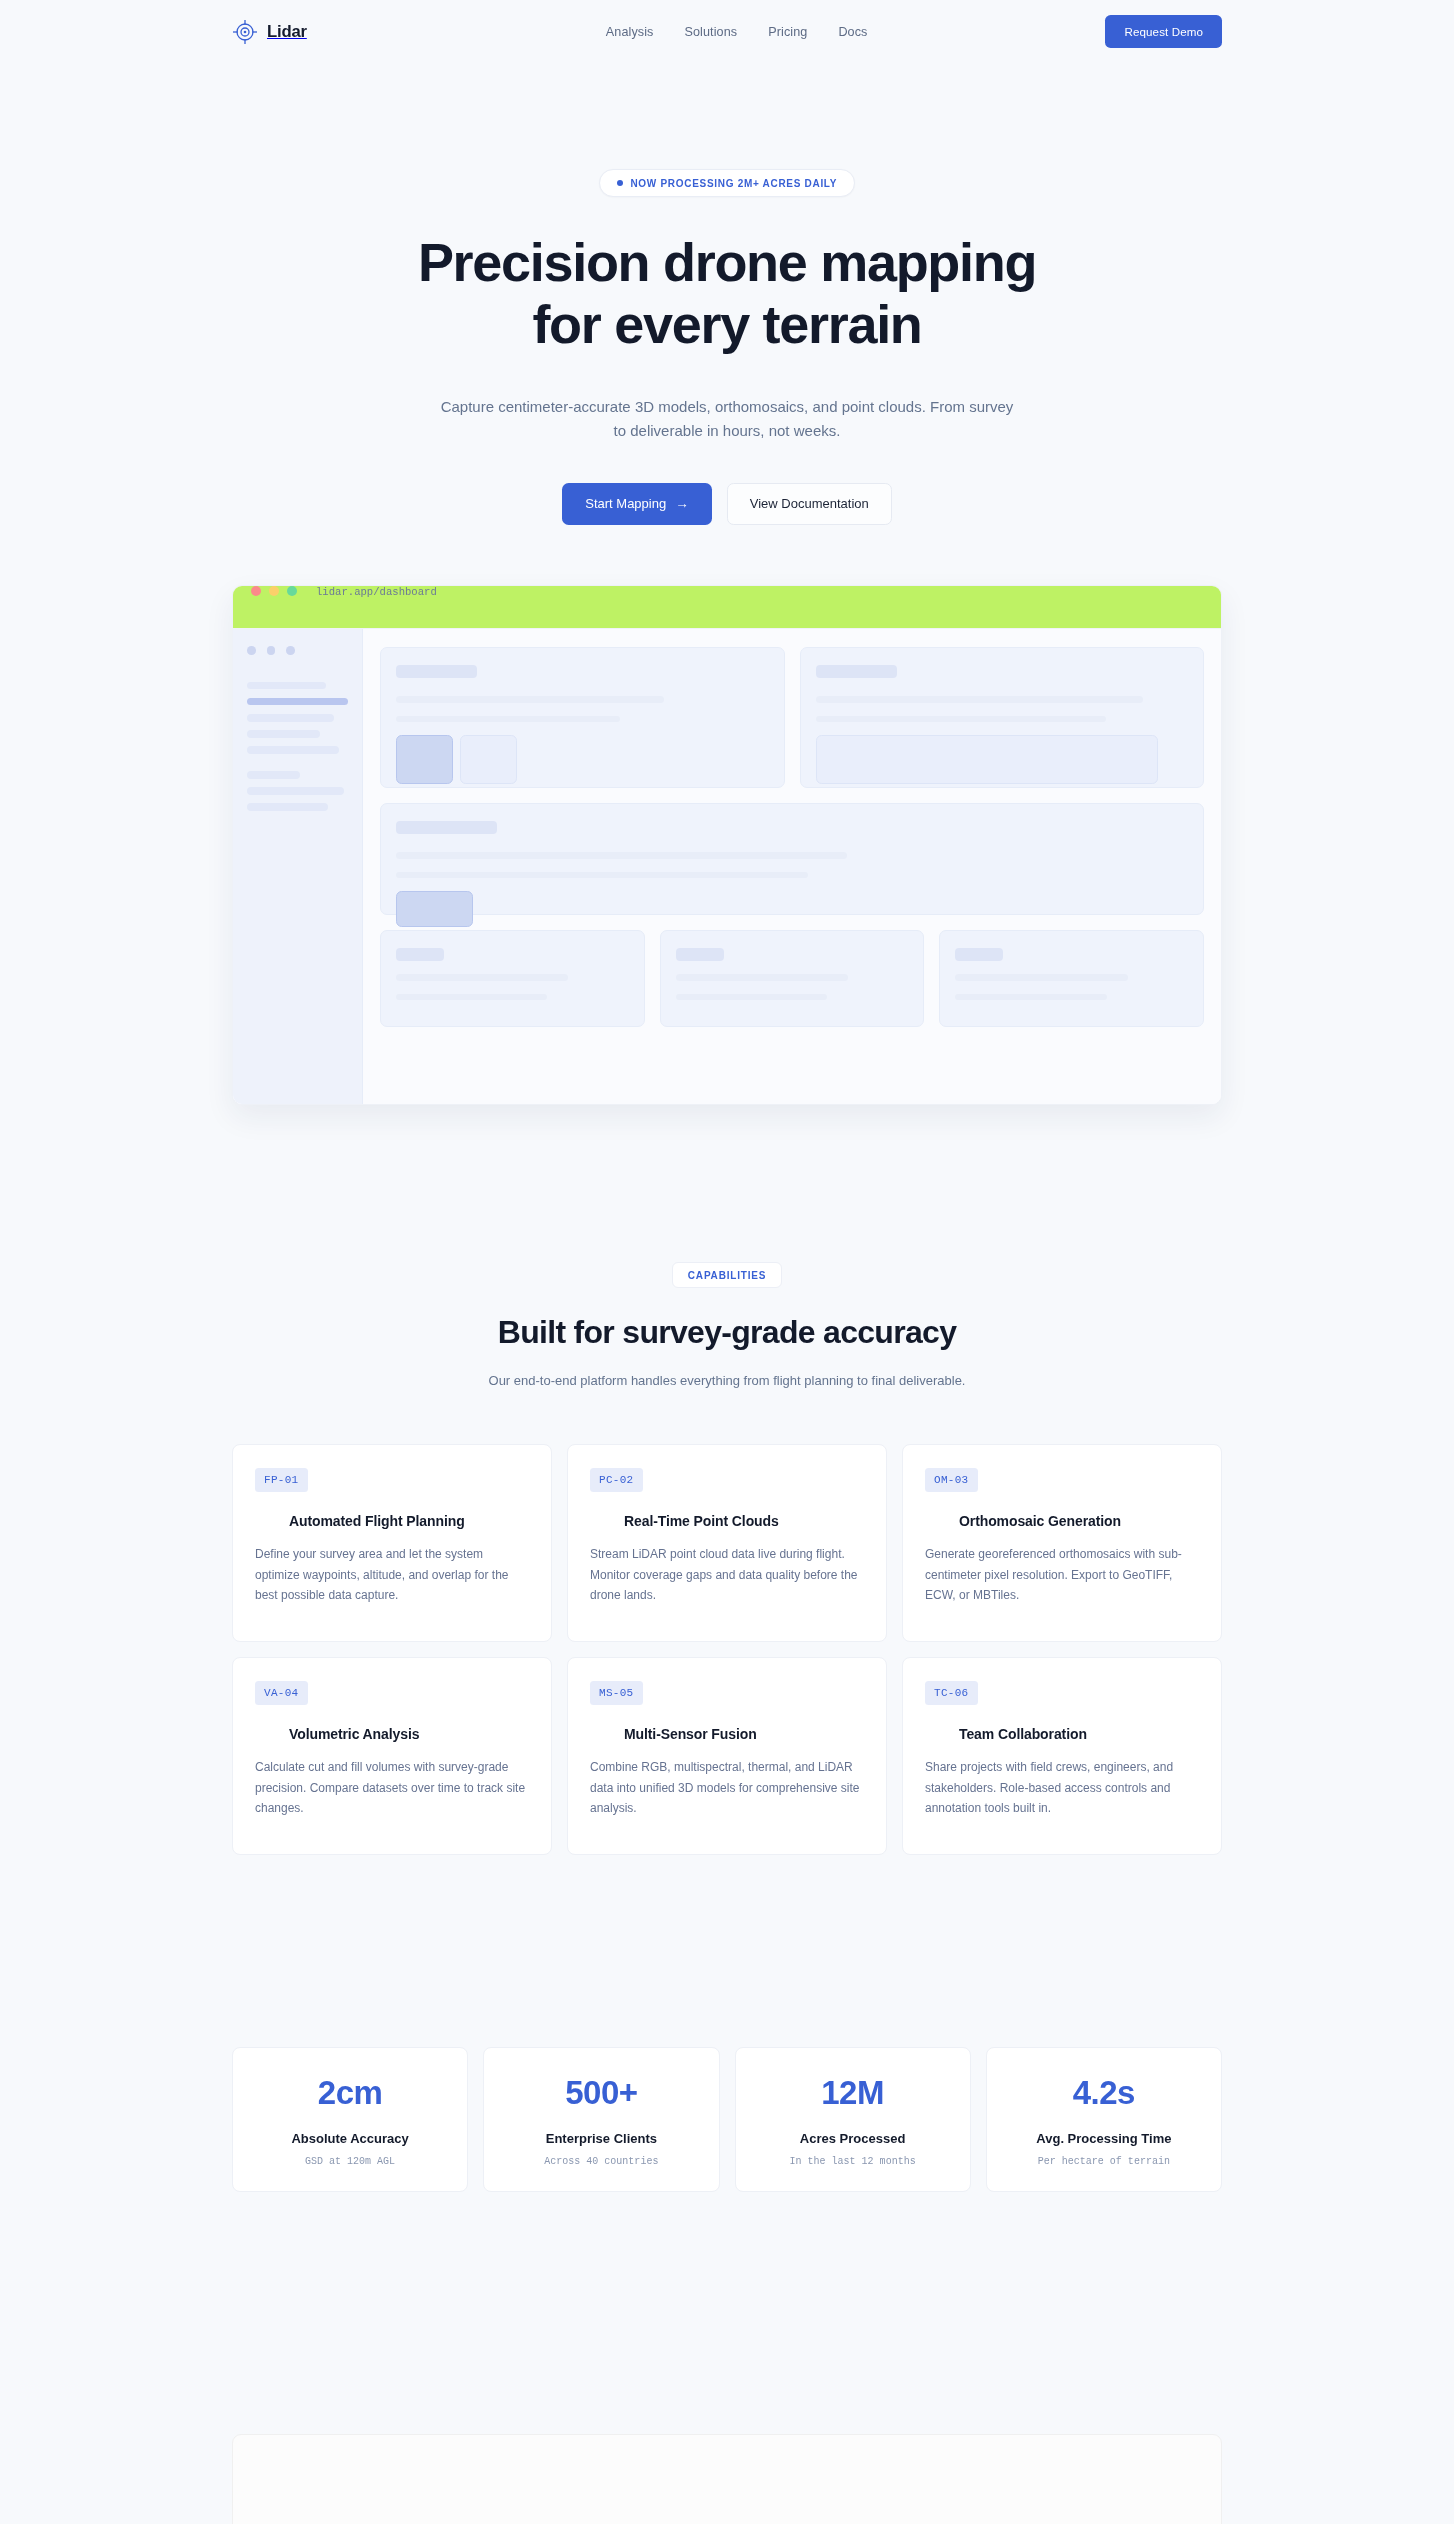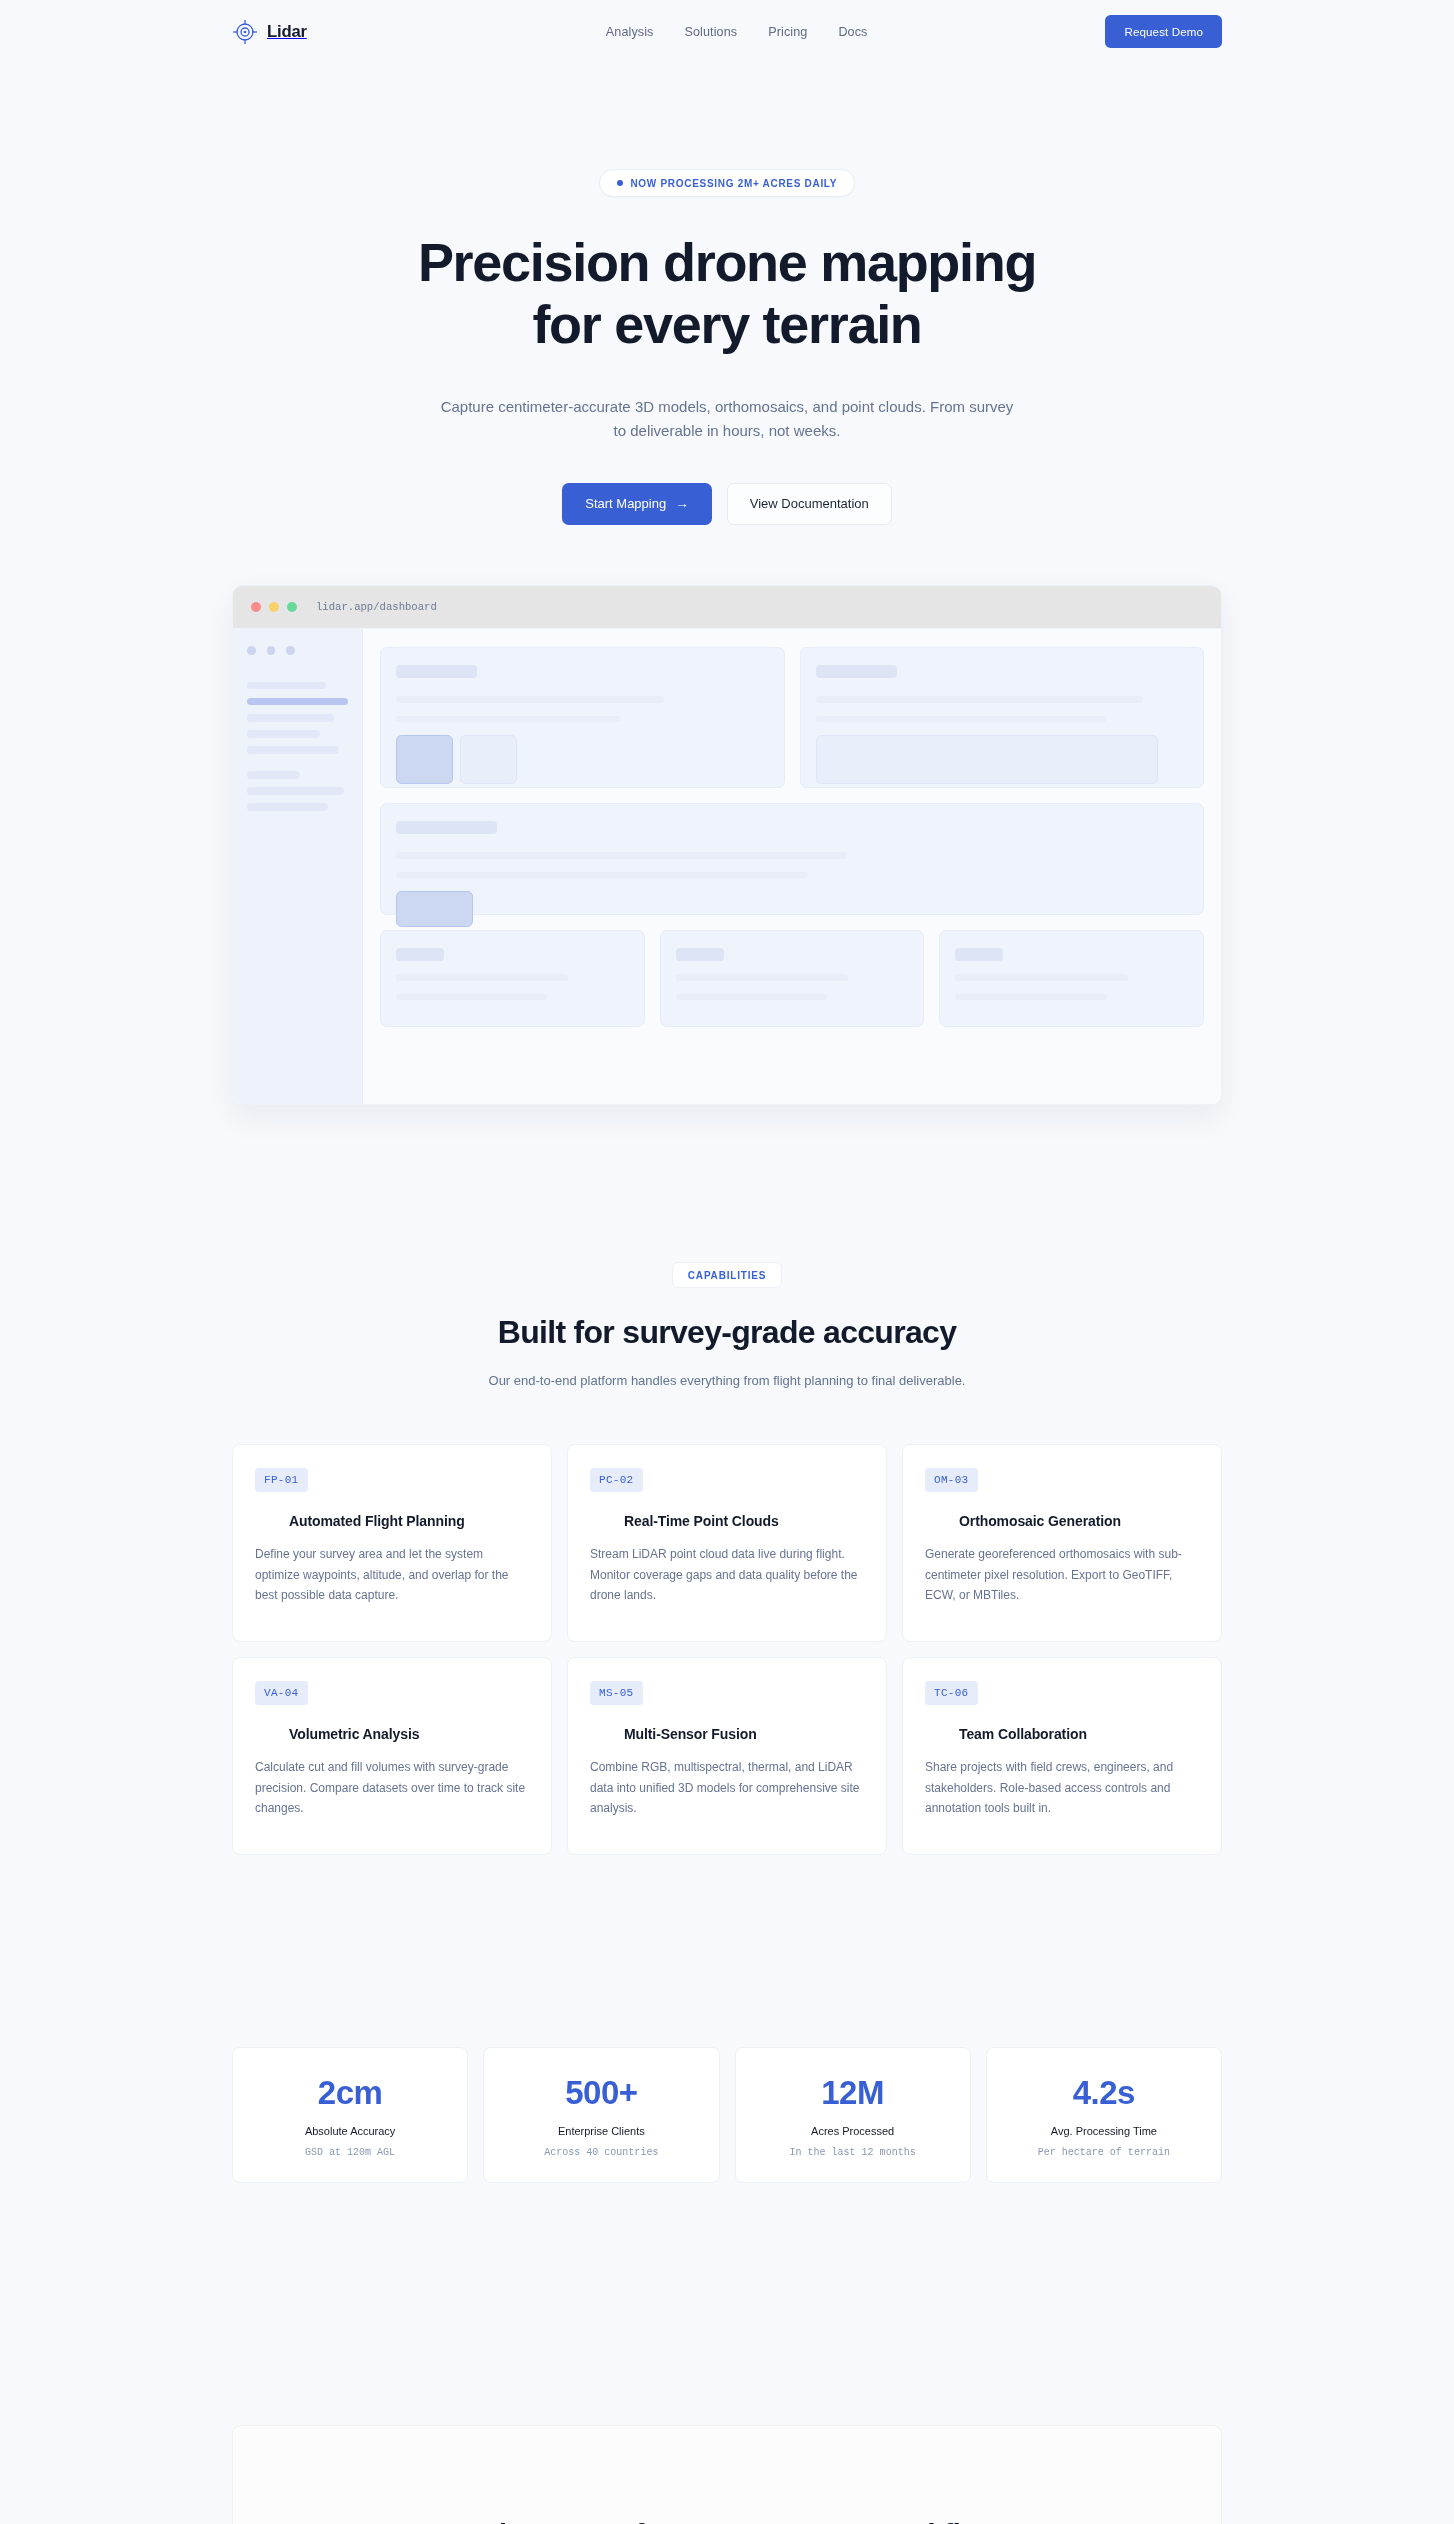--- a/index.html
+++ b/index.html
@@ -79,22 +79,22 @@
   .arrow { font-size: 13.6px; line-height: 1; }
 
   
   .mock-shell {
     margin: 60px auto 0; width: 990px;
     background: #ffffff; border: 0.5px solid #eef1f7;
     border-radius: 10px; overflow: hidden;
     box-shadow: 0 12px 30px rgba(30,45,90,0.07);
   }
   .mock-bar {
-    height: 43px; display: flex; align-items: center; gap: 8px;
-    padding: 0 18px; background: #e5e5e5; border-bottom: 0.5px solid #f0f3f8;
+    height: 43px; display: flex; gap: 8px;
+    padding: 0 18px; background: #bef264; border-bottom: 0.5px solid #f0f3f8;
   }
   .dot { width: 10px; height: 10px; border-radius: 50%; display:block; }
   .dot.r { background: #fb8a8a; } .dot.y { background: #fbd06a; } .dot.g { background: #67d99b; }
   .mock-url {
     margin-left: 11px; font-family: "Liberation Mono", monospace;
     font-size: 10.6px; color: #6b7a96;
   }
   .mock-body { display: flex; height: 475px; background: #fafbfe; }
   .mock-side {
     width: 130px; flex: none; background: #eef2fb;
@@ -157,21 +157,21 @@
   .stats { width: 990px; margin: 192px auto 0; display: grid;
     grid-template-columns: repeat(4, 1fr); gap: 15px; }
   .scard {
     background: #ffffff; border: 0.5px solid #edf0f6; border-radius: 8px;
     padding: 26px 10px 24px 10px; text-align: center;
   }
   .snum {
     font-family: "Liberation Sans", sans-serif;
     font-size: 33px; font-weight: bold; color: #3860d4; letter-spacing: -0.5px;
   }
-  .slabel { margin-top: 13px; font-size: 11px; font-weight: normal; color: #131a2b; }
+  .slabel { margin-top: 19px; font-size: 13px; font-weight: bold; color: #131a2b; }
   .shint { margin-top: 10px; font-family: "Liberation Mono", monospace;
     font-size: 10px; color: #8a97b0; }
 
   
   .cta-wrap { width: 990px; margin: 242px auto 0; }
   .cta {
     position: relative; overflow: hidden;
     background: #fcfcfc; border: 0.5px solid #f0f0f0; border-radius: 9px;
     padding: 92px 20px 96px 20px; text-align: center;
   }

